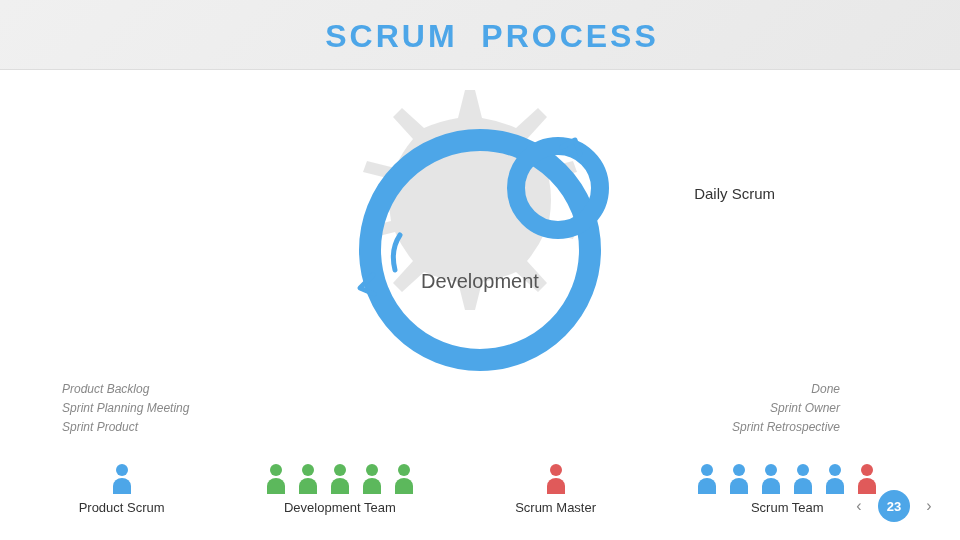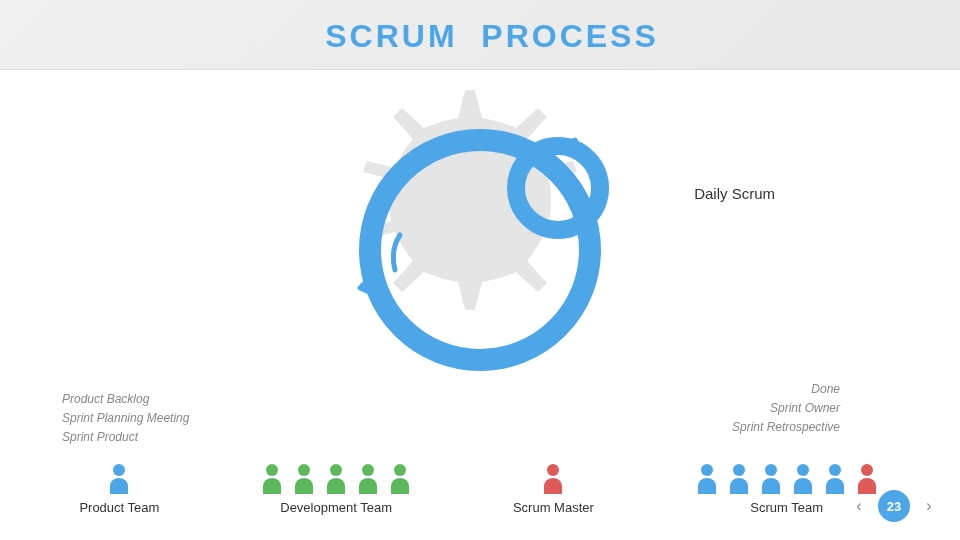--- a/index.html
+++ b/index.html
@@ -74,21 +74,21 @@
       top: 115px;
       font-size: 15px;
       color: #333;
       font-weight: 400;
     }
 
     
     .left-labels {
       position: absolute;
       left: 62px;
-      top: 320px;
+      top: 310px;
       font-style: italic;
       color: #888;
       font-size: 12px;
       line-height: 1.6;
     }
 
     
     .right-labels {
       position: absolute;
       right: 120px;
@@ -223,20 +223,21 @@
       <path d="M 85 190 Q 80 170 90 155" fill="none" stroke="#4da6e8" stroke-width="5" stroke-linecap="round"></path>
 
       <circle cx="248" cy="108" r="42" fill="none" stroke="#4da6e8" stroke-width="18"></circle>
 
       <path d="M 252 67 L 265 60 L 270 74" fill="none" stroke="#4da6e8" stroke-width="5" stroke-linecap="round" stroke-linejoin="round"></path>
 
       <path d="M 63 195 L 50 208 L 64 214" fill="none" stroke="#4da6e8" stroke-width="5" stroke-linecap="round" stroke-linejoin="round"></path>
     </svg>
   </div>
 
+  <div class="development-label">Development</div>
 
   <div class="daily-scrum-label">Daily Scrum</div>
 
   <div class="left-labels">
     <div>Product Backlog</div>
     <div>Sprint Planning Meeting</div>
     <div>Sprint Product</div>
   </div>
 
   <div class="right-labels">
@@ -247,21 +248,21 @@
 
   <div class="roles-section" id="roles-section">
   <div class="role-group">
         <div class="role-icons">
           <div class="person-icon">
             <div class="person-head" style="background: rgb(77, 166, 232);"></div>
             <div class="person-body" style="background: rgb(77, 166, 232);"></div>
           </div>
         </div>
         <div class="role-label">Product
-Team</div>
+Scrum</div>
       </div>
       <div class="role-group">
         <div class="role-icons">
           <div class="person-icon">
             <div class="person-head" style="background: rgb(92, 184, 92);"></div>
             <div class="person-body" style="background: rgb(92, 184, 92);"></div>
           </div>
           <div class="person-icon">
             <div class="person-head" style="background: rgb(92, 184, 92);"></div>
             <div class="person-body" style="background: rgb(92, 184, 92);"></div>

